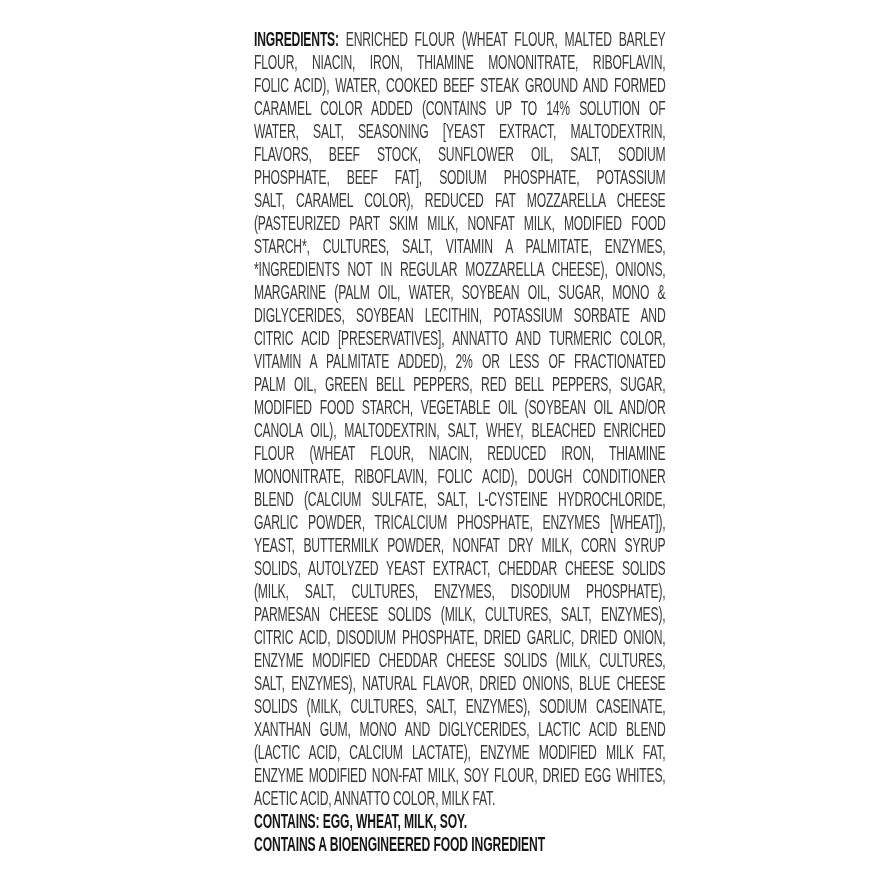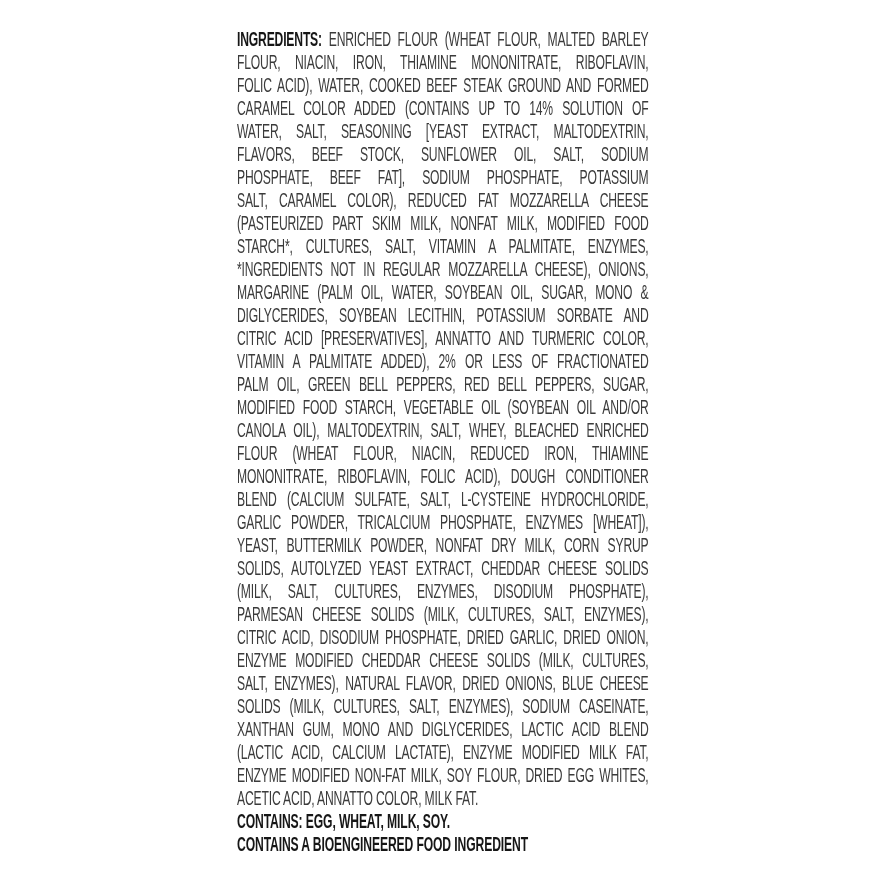--- a/index.html
+++ b/index.html
@@ -9,21 +9,21 @@
   }
   body {
     width: 884px;
     height: 884px;
     position: relative;
     overflow: hidden;
     font-family: "Liberation Sans", sans-serif;
   }
   .label-panel {
     position: absolute;
-    left: 237px;
+    left: 254px;
     top: 27px;
     width: 412px;
     height: 830px;
   }
   
   .condense {
     width: 712px;
     transform: scaleX(0.578);
     transform-origin: 0 0;
   }

